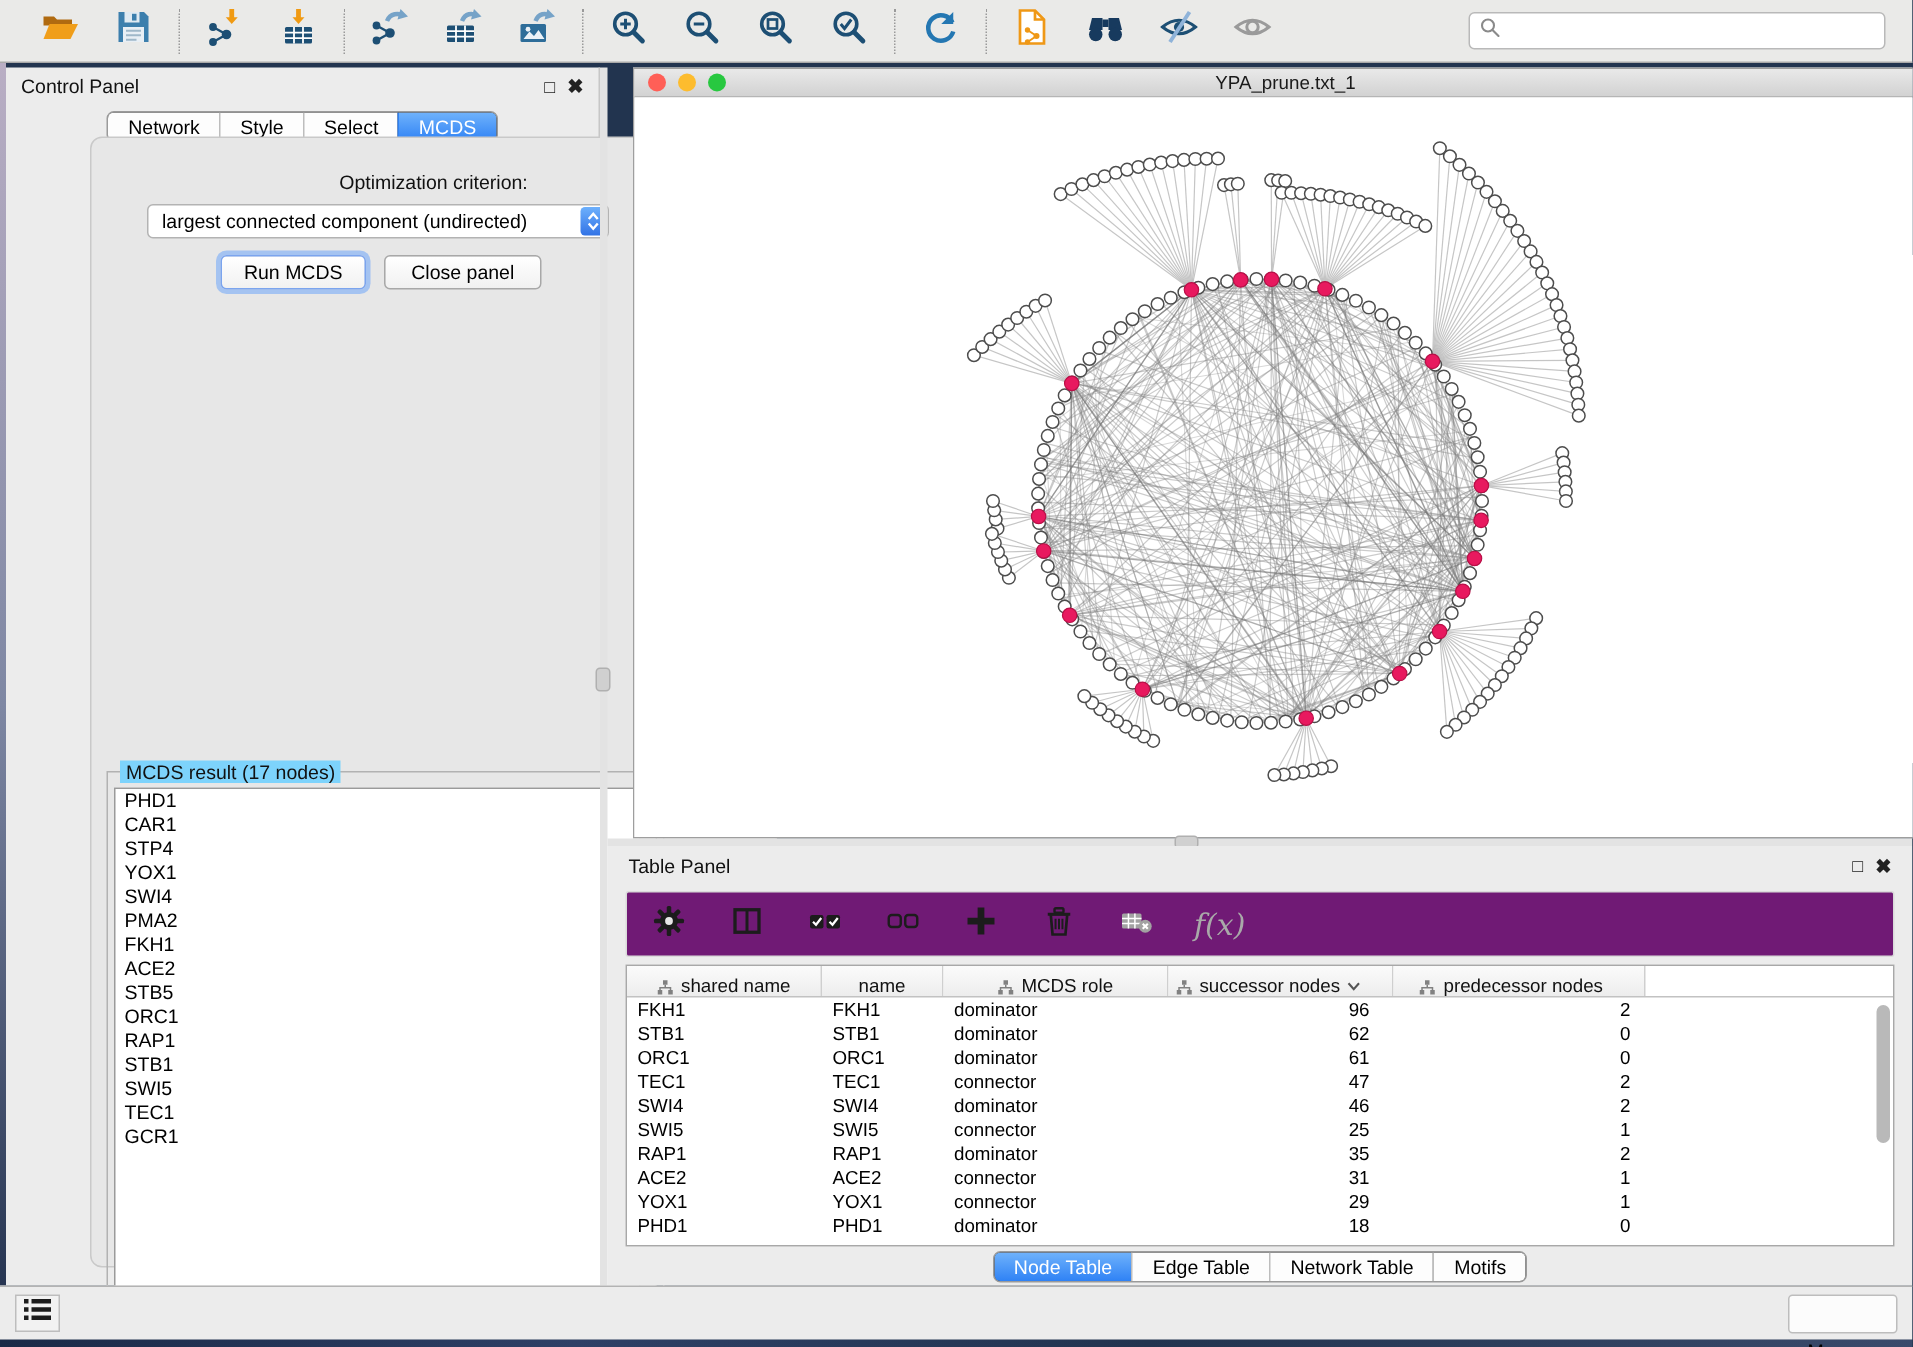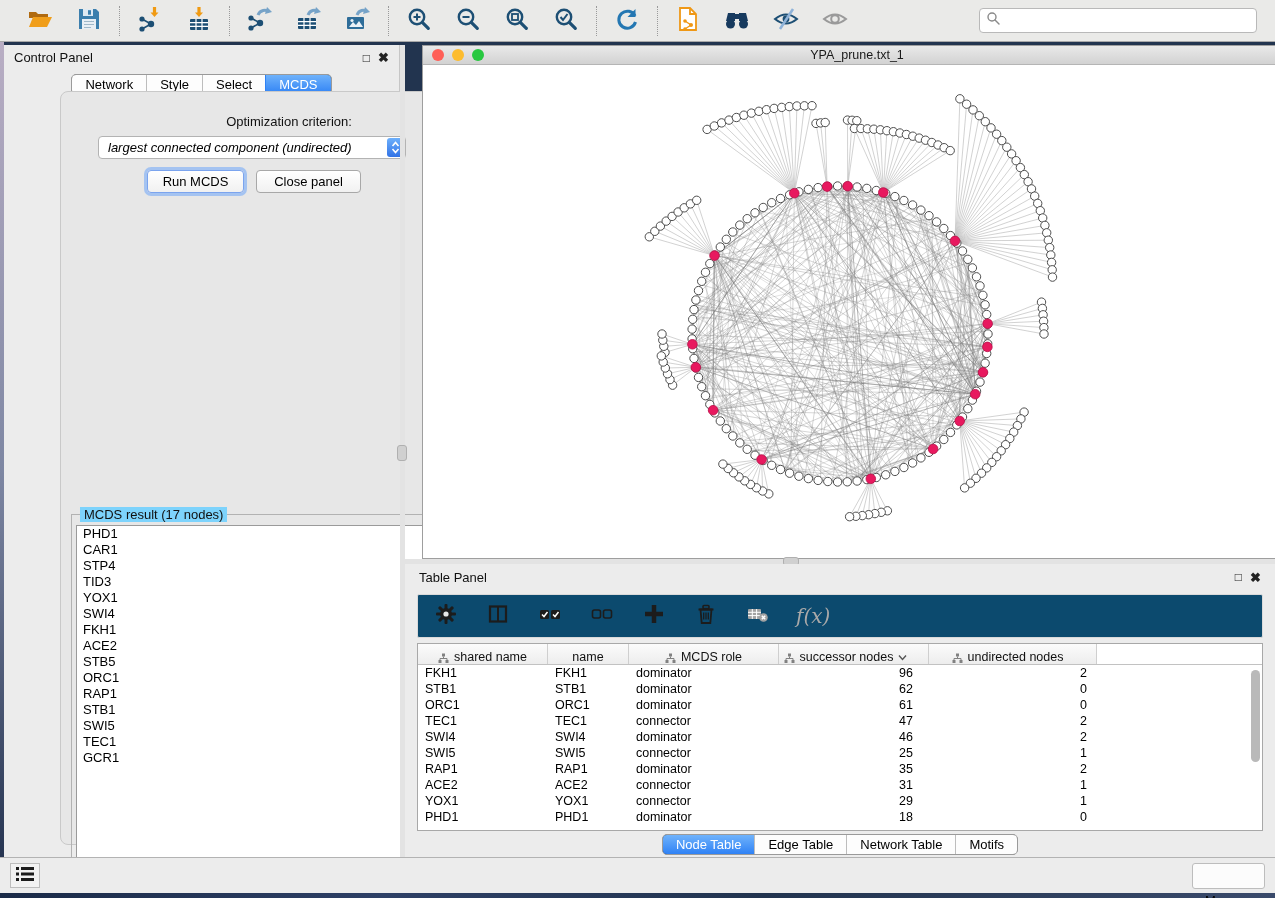--- a/index.html
+++ b/index.html
@@ -43,21 +43,21 @@
   .seg:first-child { border-left:none; }
   .seg.active { background:linear-gradient(#6fb2fb,#2f82f5); color:#fff; border-left-color:#2f82f5; }
   .cp-tabs { position:absolute; left:0; right:0; top:29px; display:flex; justify-content:center; }
 
   .cp-inner { position:absolute; left:8px; top:46px; width:458px; height:754px;
               background:#e7e7e7; border:1px solid #c9c9c9; border-radius:8px;margin-left:48px; }
   .opt-label { position:absolute; left:0; right:0; top:22px; text-align:center;
                font-size:13px; color:#111; }
   .dropdown { position:absolute; left:37px; top:44px; width:308px; height:23px;
               background:#fff; border:1px solid #b3b3b3; border-radius:4px;
-              display:flex; align-items:center; font-size:13px; padding-left:9px;font-style:italic; }
+              display:flex; align-items:center; font-size:13px; padding-left:9px; }
   .dropdown .dd-text { flex:1; }
   .stepper { width:17px; height:19px; margin-right:1px; border-radius:3px;
              background:linear-gradient(#6db0fc,#3273e6);
              display:flex; flex-direction:column; align-items:center; justify-content:center; }
   .btn { background:linear-gradient(#ffffff,#f1f1f1); border:1px solid #a8a8a8; border-radius:4px;
          font-size:13px; height:23px; padding:0 14px; display:flex; align-items:center;
          justify-content:center; color:#000; font-family:"Liberation Sans",sans-serif; }
   .btn-run { position:absolute; left:86px; top:78px; width:97px;
              border-color:#7ba4ee; box-shadow:0 0 0 3px rgba(110,165,250,.55); }
   .btn-close { position:absolute; left:195px; top:78px; width:105px; }
@@ -90,21 +90,21 @@
   .tl { width:12px; height:12px; border-radius:50%; }
   .net-title { position:absolute; left:0; right:0; text-align:center; font-size:12.5px; color:#1a1a1a; }
   .net-canvas { position:absolute; left:0; top:19px; width:868px; height:493px; background:#fff; }
   .net-canvas svg { width:100%; height:100%; display:block; }
 
   
   .table-panel { position:absolute; left:405px; top:564px; width:870px; height:293px; background:#ececec; }
   .tp-titlebar { position:absolute; left:0; top:0; width:100%; height:26px; display:flex;
                 align-items:center; padding:0 14px; font-size:13px; color:#111; }
   .tp-toolbar { position:absolute; left:12px; top:30px; width:846px; height:44px;
-                background:#0c4a6e; border:1px solid #dadada; border-radius:2px;
+                background:#701a75; border:1px solid #dadada; border-radius:2px;
                 display:flex; align-items:center; gap:24px; padding-left:14px; }
   .tp-toolbar .tb-btn svg { width:22px; height:22px; }
   .fx-label { font-size:20px; font-style:italic; color:#a9a9a9; font-family:"DejaVu Serif",serif; }
 
   .data-table { position:absolute; left:12px; top:79px; width:846px; height:188px;
                 background:#fff; border:1px solid #a8a8a8; overflow:hidden; }
   .thead { display:flex; height:21px; border-bottom:1px solid #c2c2c2; }
   .th { display:flex; align-items:flex-end; justify-content:center; gap:5px;
         background:linear-gradient(#fbfbfb,#ededed); border-right:1px solid #cfcfcf;
         font-size:12.5px; color:#111; }
@@ -322,23 +322,23 @@
       </div>
       <div class="btn btn-run">Run MCDS</div>
       <div class="btn btn-close">Close panel</div>
       <div class="result-group">
         <span class="result-legend">MCDS result (17 nodes)</span>
         <div class="result-list">
           <div id="mcds-list">
               <div class="mcds-item">PHD1</div>
               <div class="mcds-item">CAR1</div>
               <div class="mcds-item">STP4</div>
-              <div class="mcds-item">TID3</div>
               <div class="mcds-item">YOX1</div>
               <div class="mcds-item">SWI4</div>
+              <div class="mcds-item">PMA2</div>
               <div class="mcds-item">FKH1</div>
               <div class="mcds-item">ACE2</div>
               <div class="mcds-item">STB5</div>
               <div class="mcds-item">ORC1</div>
               <div class="mcds-item">RAP1</div>
               <div class="mcds-item">STB1</div>
               <div class="mcds-item">SWI5</div>
               <div class="mcds-item">TEC1</div>
               <div class="mcds-item">GCR1</div>
             </div>
@@ -1226,21 +1226,21 @@
             <span class="hdr-tree-icon">
               <svg width="11" height="11" viewBox="0 0 11 11">
                 <g fill="#818181">
                   <rect x="4" y="0.5" width="3" height="3"></rect>
                   <rect x="0.5" y="7" width="3" height="3"></rect>
                   <rect x="7.5" y="7" width="3" height="3"></rect>
                 </g>
                 <path d="M5.5 3.5v2M2 7V5.5h7V7" stroke="#818181" fill="none" stroke-width="1"></path>
               </svg>
             </span>
-            <span>undirected nodes</span>
+            <span>predecessor nodes</span>
           </div>
         </div>
       <div id="table-body">
           <div class="trow">
             <div class="td c0 left">FKH1</div>
             <div class="td c1 left">FKH1</div>
             <div class="td c2 left">dominator</div>
             <div class="td c3 num">96</div>
             <div class="td c4 num">2</div>
           </div>

